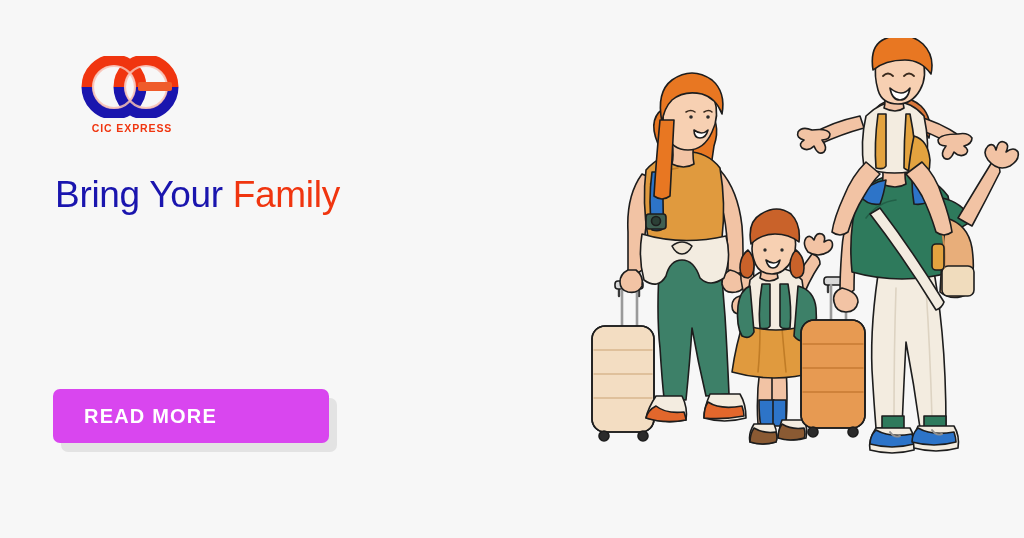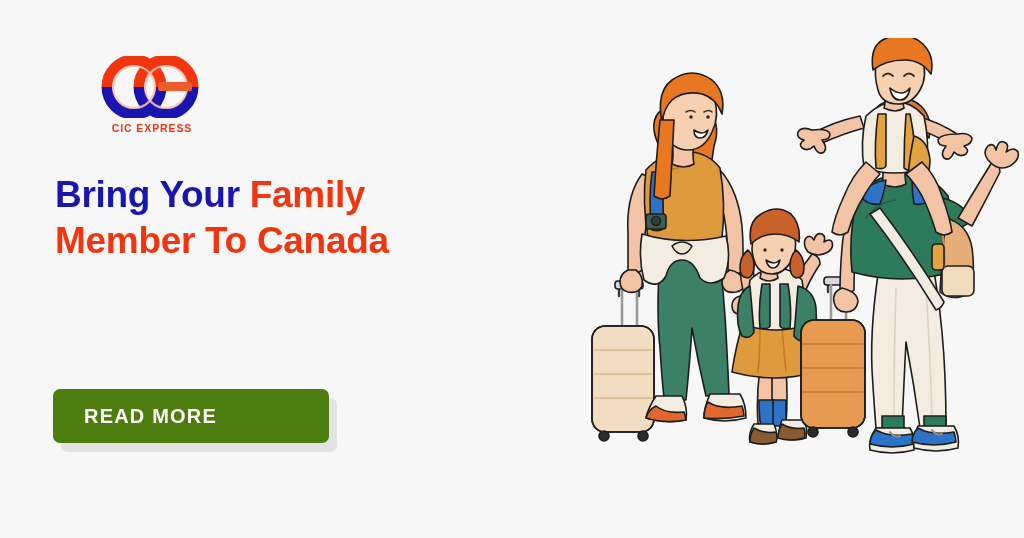--- a/index.html
+++ b/index.html
@@ -4,48 +4,48 @@
 <style>
   html,body{margin:0;padding:0;}
   body{
     width:1024px;height:538px;overflow:hidden;
     background:#f7f7f7;
     font-family:"Liberation Sans", sans-serif;
   }
   .banner{position:relative;width:1024px;height:538px;background:#f7f7f7;overflow:hidden;}
 
   
-  .logo-block{position:absolute;left:96px;top:56px;width:112px;height:86px;}
+  .logo-block{position:absolute;left:76px;top:56px;width:112px;height:86px;}
   .logo-mark{position:relative;width:112px;height:62px;}
   .logo-svg{display:block;width:112px;height:62px;}
   .logo-word{
     margin-top:4px;text-align:center;
     font-size:10.5px;font-weight:bold;letter-spacing:0.9px;
     color:#f0350f;font-family:"Liberation Sans", sans-serif;
   }
 
   
   .headline{
     position:absolute;left:55px;top:172px;width:520px;
-    font-size:37px;line-height:46px;font-weight:bold;
+    font-size:37px;line-height:46px;font-weight:normal;
     letter-spacing:-0.3px;
   }
   .hl-line{white-space:nowrap;}
   .c-navy{color:#1a15ae;}
   .c-red{color:#f0350f;}
 
   
   .cta-wrap{position:absolute;left:53px;top:389px;}
   .cta-shadow{
     position:absolute;left:8px;top:9px;width:276px;height:54px;
     background:#e3e3e3;border-radius:7px;
   }
   .cta-btn{
     position:relative;width:276px;height:54px;
-    background:#4d7c0f;border:none;border-radius:7px;
+    background:#d946ef;border:none;border-radius:7px;
     color:#ffffff;font-size:20px;font-weight:bold;letter-spacing:1.2px;
     display:flex;align-items:center;padding-left:31px;
     cursor:pointer;font-family:"Liberation Sans", sans-serif;
     box-sizing:border-box;
   }
 
   
   .illus{position:absolute;left:560px;top:38px;width:464px;height:430px;}
   .illus svg{display:block;width:464px;height:430px;}
 </style>
@@ -84,21 +84,20 @@
         <circle cx="70" cy="31" r="21" fill="none" stroke="#f8bfb3" stroke-width="2.2" opacity="0.85"></circle>
 
         <rect x="62" y="26" width="34" height="9" rx="2" fill="#ef5c2b"></rect>
       </svg>
     </div>
     <div class="logo-word">CIC EXPRESS</div>
   </div>
 
   <div class="headline">
     <div class="hl-line"><span class="c-navy">Bring Your </span><span class="c-red">Family</span></div>
-    <div class="hl-line c-red">Member To Canada</div>
   </div>
 
   <div class="cta-wrap">
     <div class="cta-shadow"></div>
     <button class="cta-btn">READ MORE</button>
   </div>
 
   <div class="illus">
     <svg viewBox="0 0 464 430" xmlns="http://www.w3.org/2000/svg">
       <g stroke="#1d1d1d" stroke-width="1.6" stroke-linejoin="round" stroke-linecap="round">

